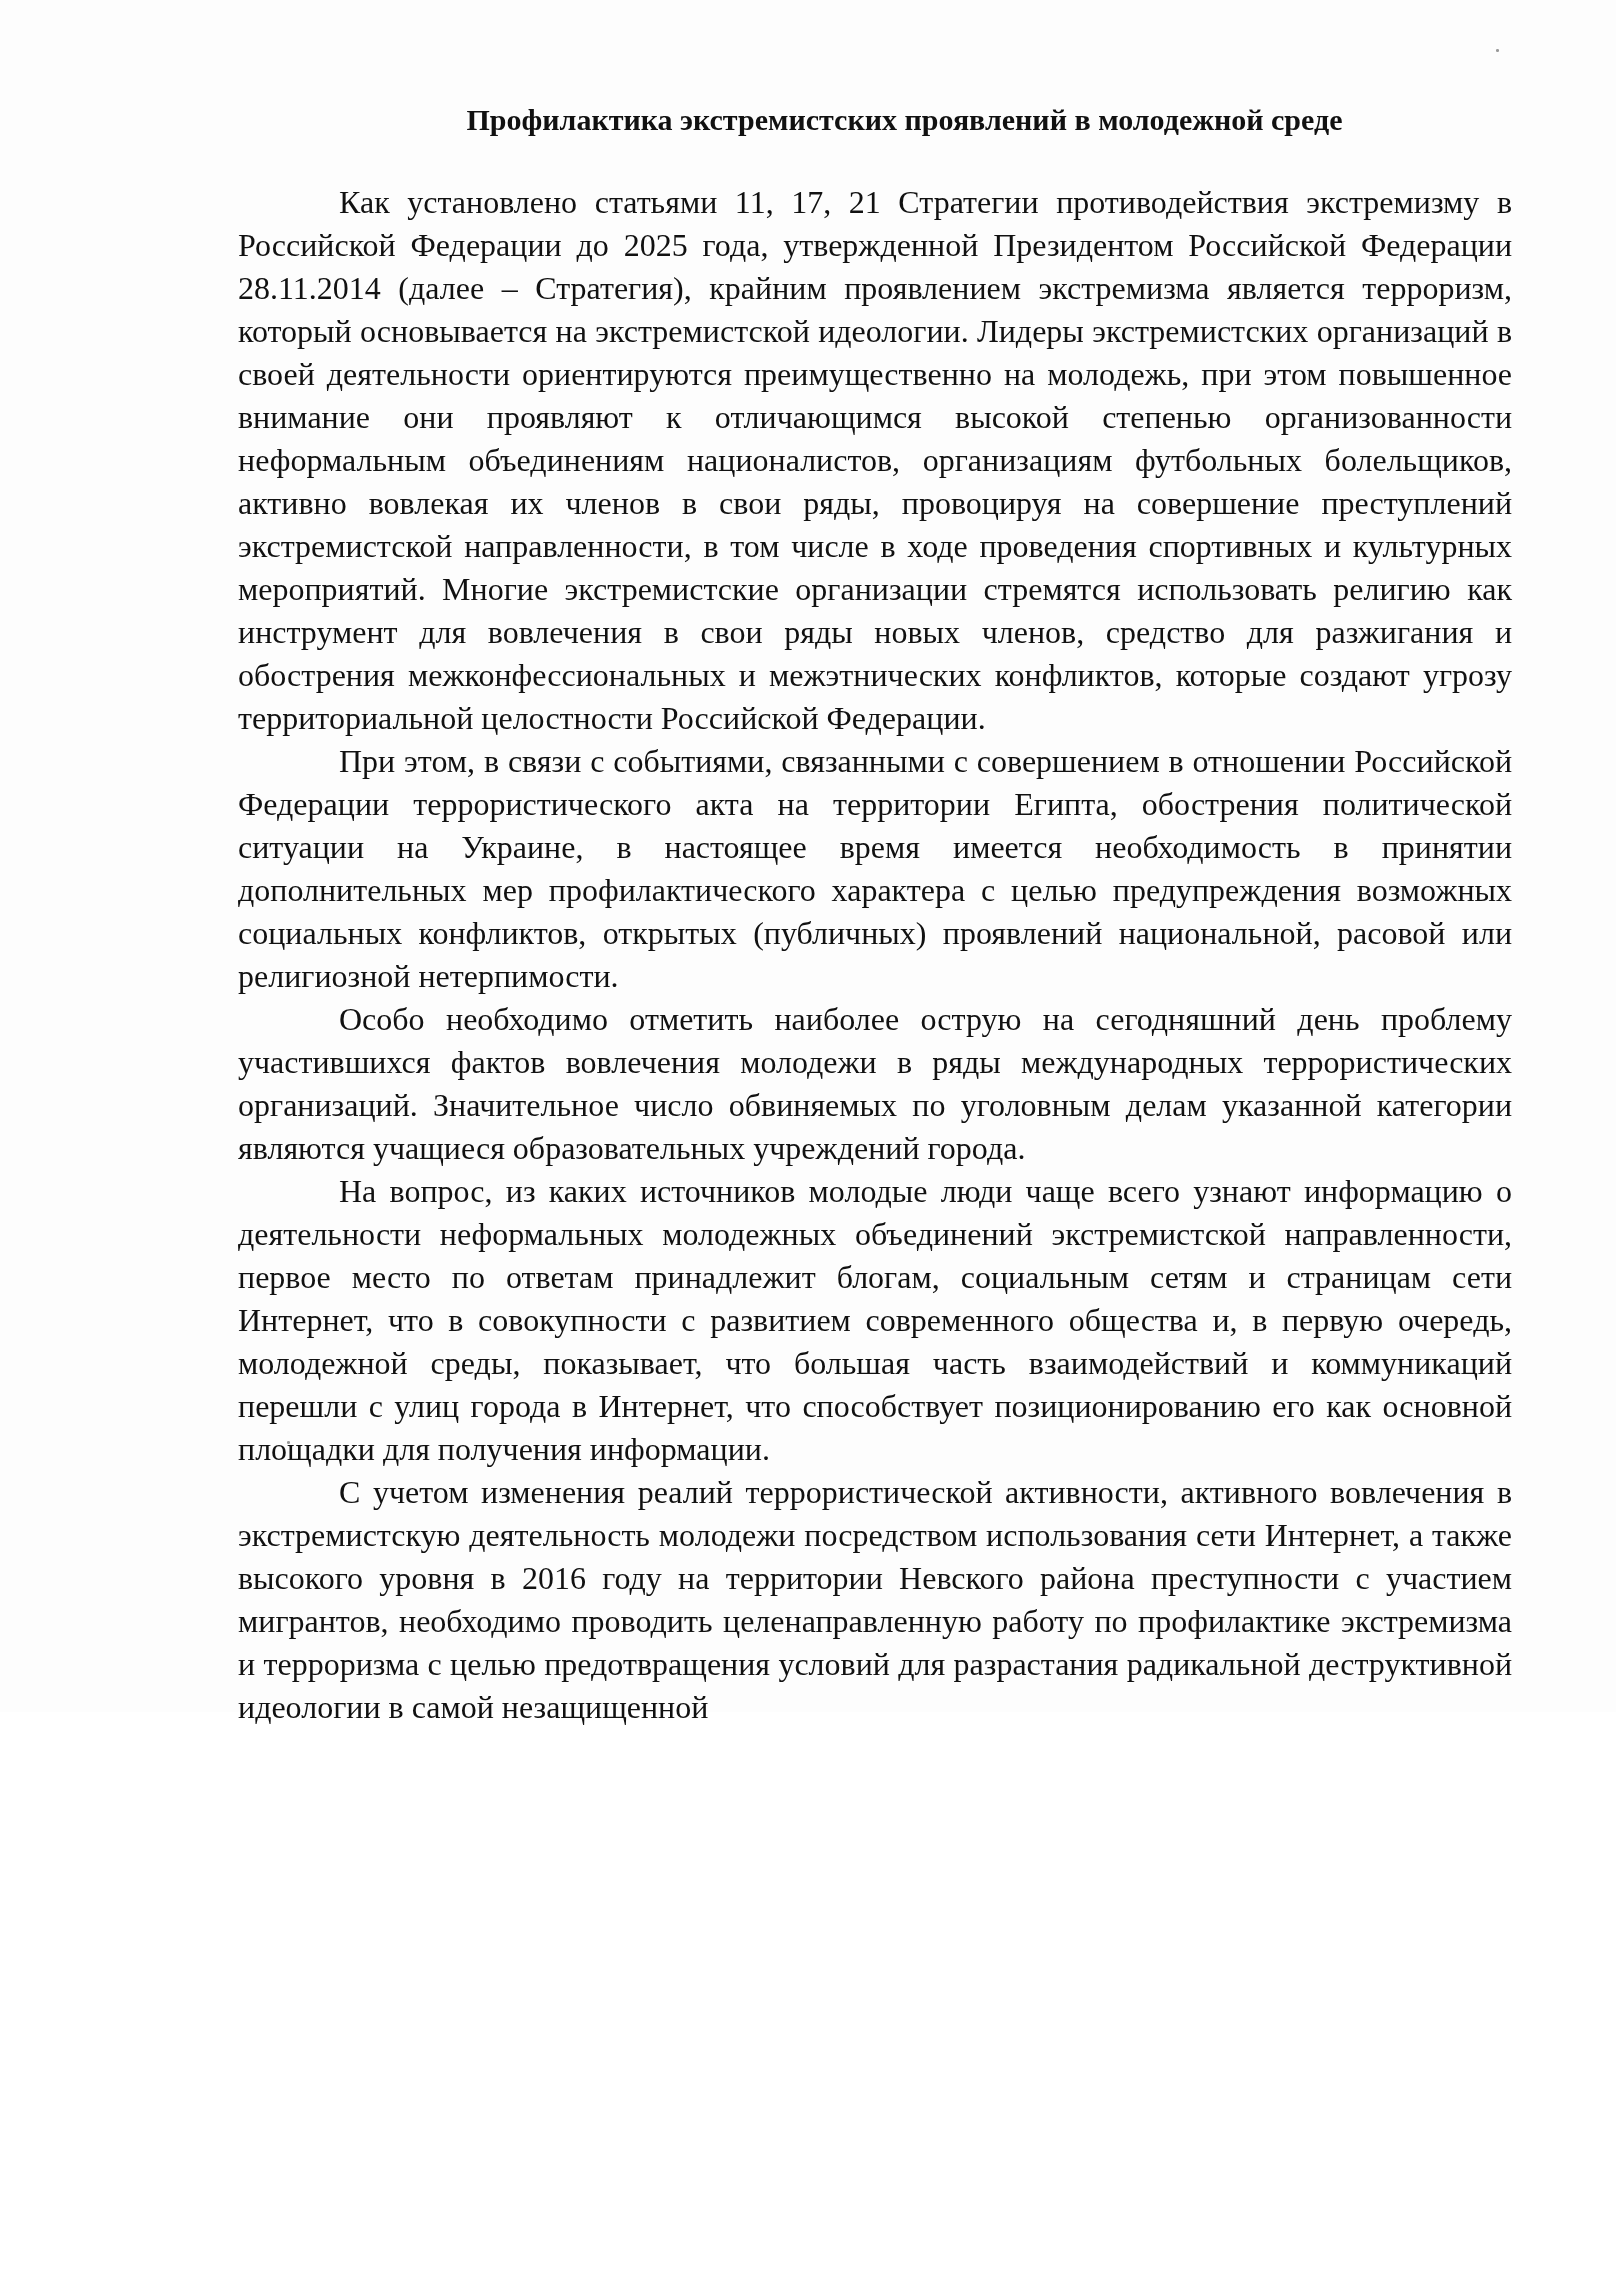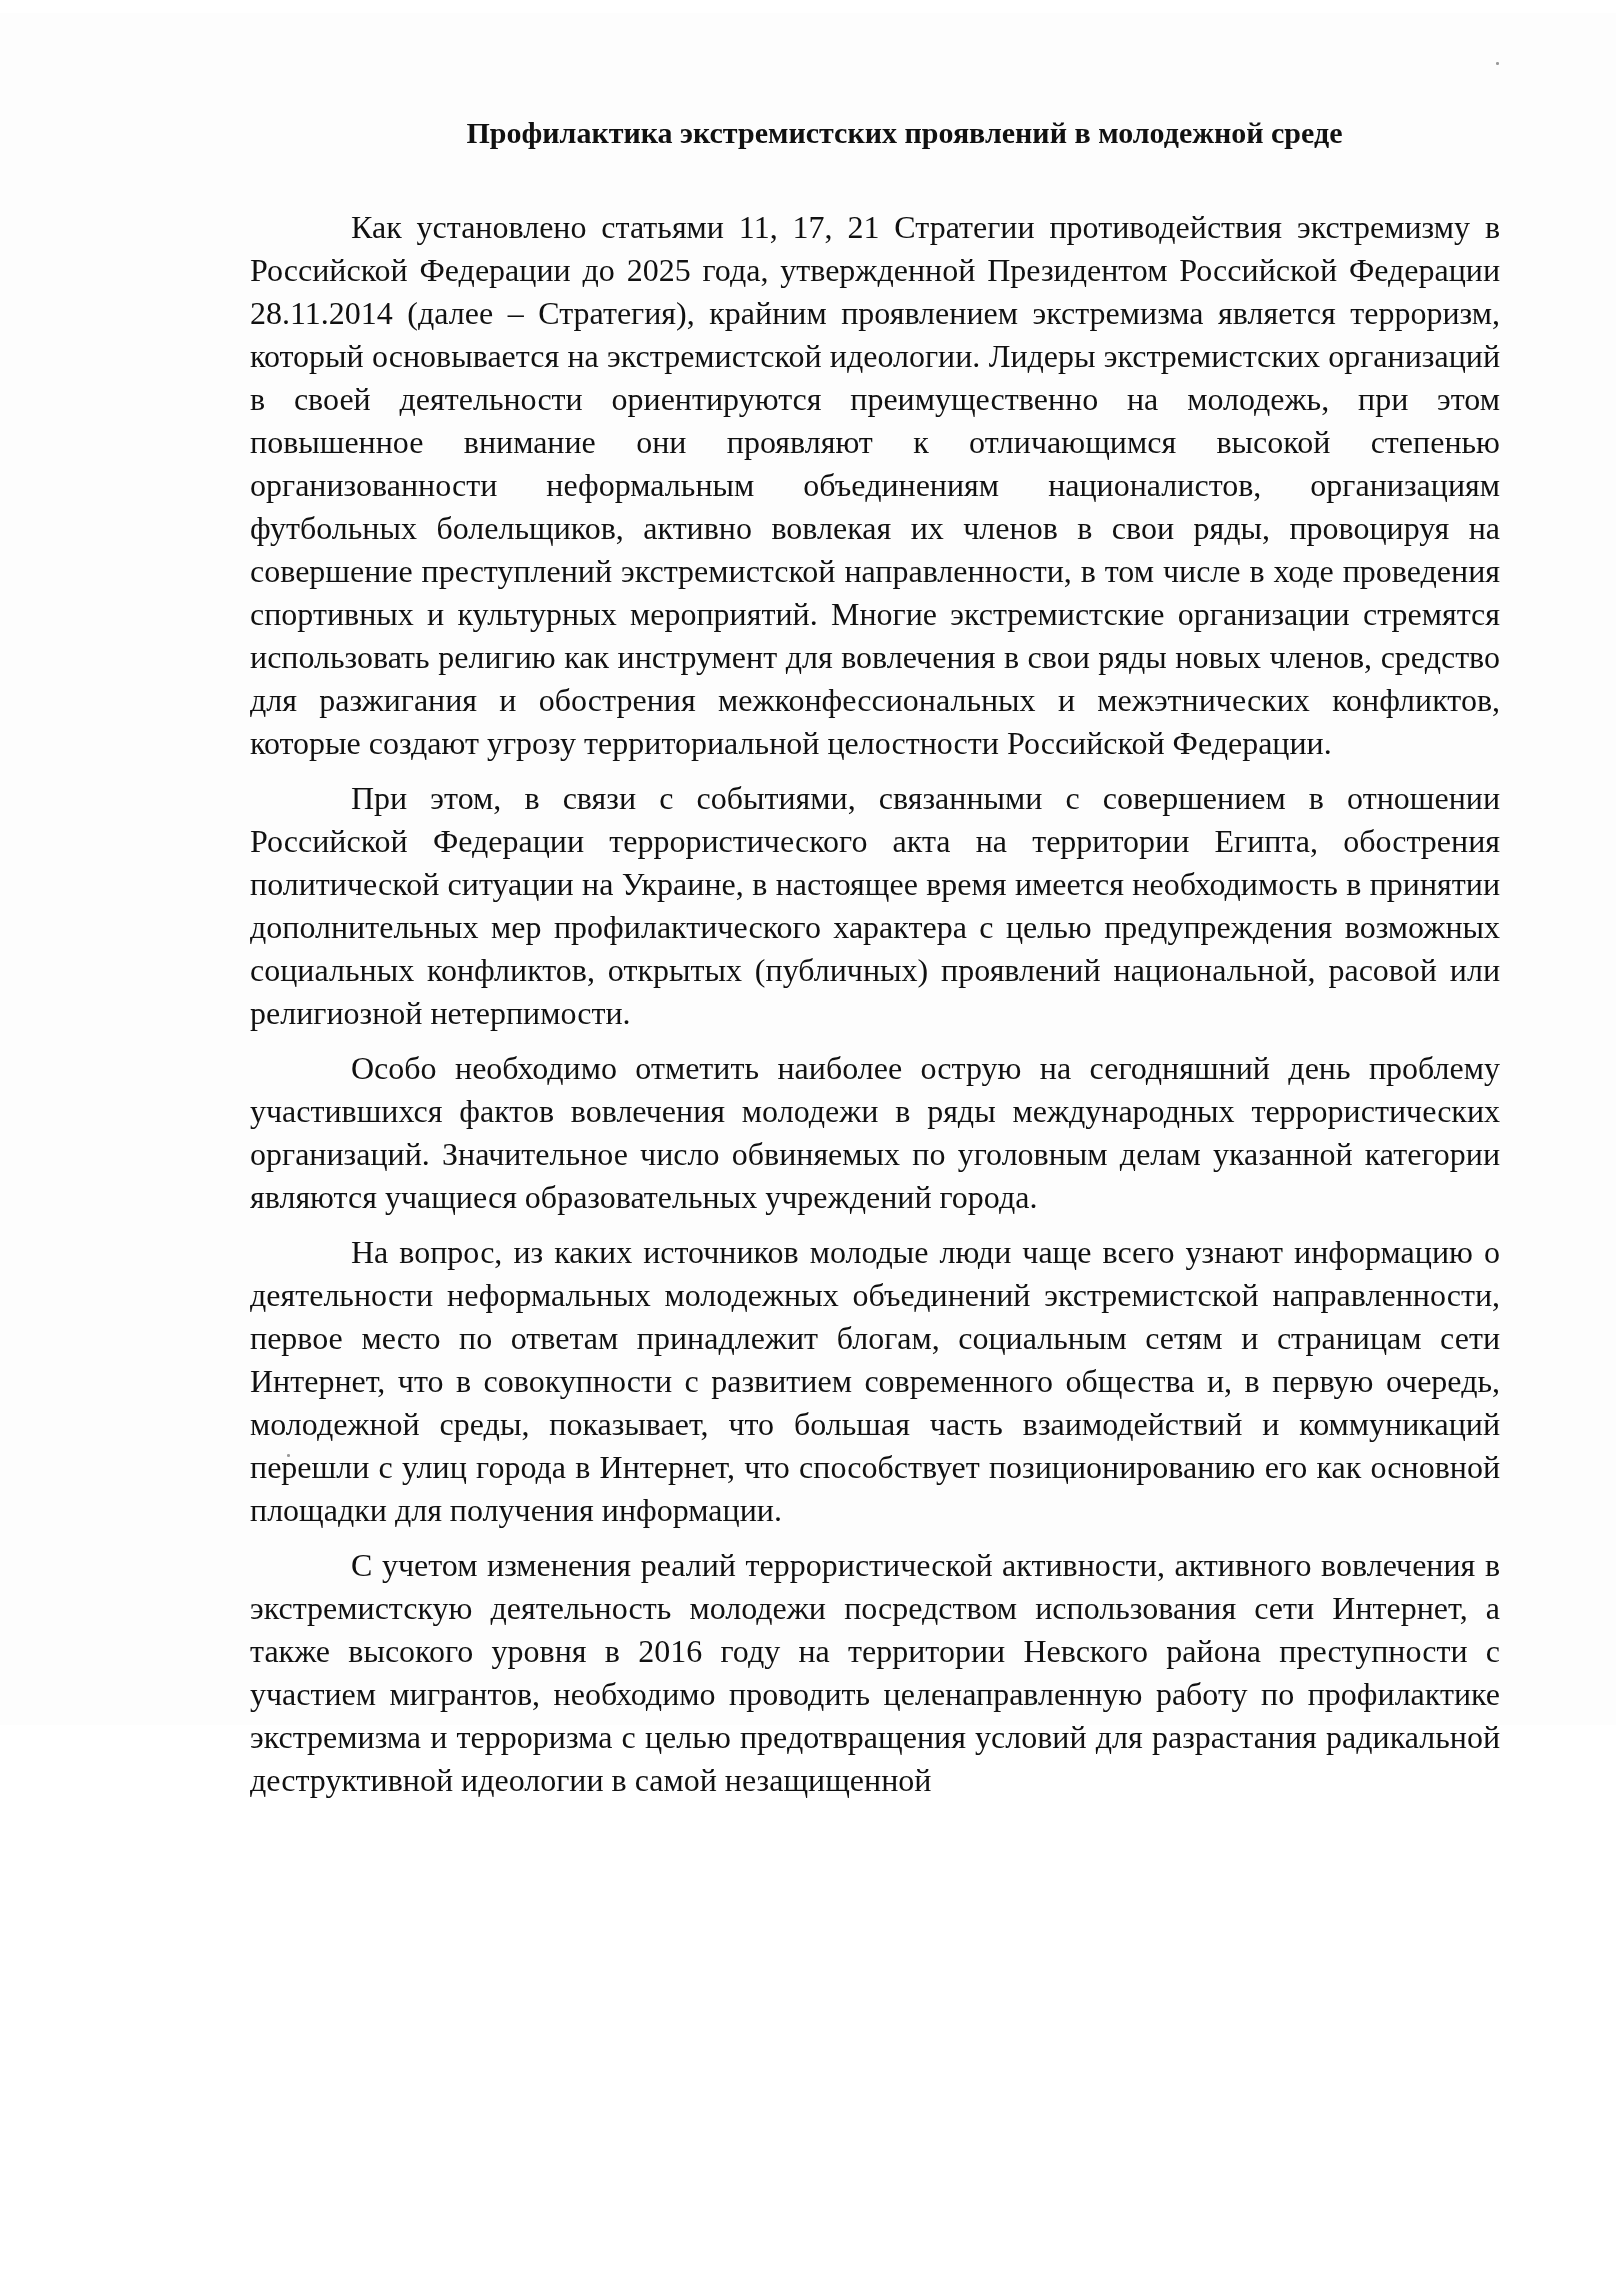--- a/index.html
+++ b/index.html
@@ -1,33 +1,33 @@
 <!DOCTYPE html>
 <html style="font-size:10.4px"><head>
 <meta charset="utf-8">
 <style>
   html, body { margin: 0; padding: 0; background: #ffffff; }
   body { width: 1617px; height: 2284px; position: relative; overflow: hidden; }
   .page {
-    position: absolute; left: 0; top: 13px; width: 1617px; height: 1712px;
+    position: absolute; left: 0; top: 0; width: 1617px; height: 1712px;
     background: #fdfdfd;
   }
   .title {
     position: absolute; left: 238px; width: 1274px; top: 98px;
     text-align: center;
     font-family: "Liberation Serif", "DejaVu Serif", serif;
     font-weight: bold; font-size: 30px; line-height: 43px; color: #111;
     padding-left: 59px; box-sizing: border-box;
   }
   .body {
     position: absolute; left: 238px; width: 1274px; top: 181px;
     font-family: "Liberation Serif", "DejaVu Serif", serif;
     font-size: 32px; line-height: 43px; color: #111;
   }
-  .para { margin: 12px; text-align: justify; text-indent: 101px; }
+  .para { margin: 0; text-align: justify; text-indent: 101px; }
   .scan-dot { position: absolute; width: 2.6px; height: 2.6px; border-radius: 50%; background: #999; }
 </style>
 </head>
 <body>
 
 <div class="page">
   <div class="title">Профилактика экстремистских проявлений в молодежной среде</div>
   <div class="body">
     <p class="para">Как установлено статьями 11, 17, 21 Стратегии противодействия экстремизму в Российской Федерации до 2025 года, утвержденной Президентом Российской Федерации 28.11.2014 (далее – Стратегия), крайним проявлением экстремизма является терроризм, который основывается на экстремистской идеологии. Лидеры экстремистских организаций в своей деятельности ориентируются преимущественно на молодежь, при этом повышенное внимание они проявляют к отличающимся высокой степенью организованности неформальным объединениям националистов, организациям футбольных болельщиков, активно вовлекая их членов в свои ряды, провоцируя на совершение преступлений экстремистской направленности, в том числе в ходе проведения спортивных и культурных мероприятий. Многие экстремистские организации стремятся использовать религию как инструмент для вовлечения в свои ряды новых членов, средство для разжигания и обострения межконфессиональных и межэтнических конфликтов, которые создают угрозу территориальной целостности Российской Федерации.</p>
     <p class="para">При этом, в связи с событиями, связанными с совершением в отношении Российской Федерации террористического акта на территории Египта,  обострения политической ситуации на Украине, в настоящее время имеется необходимость в принятии дополнительных мер профилактического характера с целью предупреждения возможных социальных конфликтов, открытых (публичных) проявлений национальной, расовой или религиозной нетерпимости.</p>

